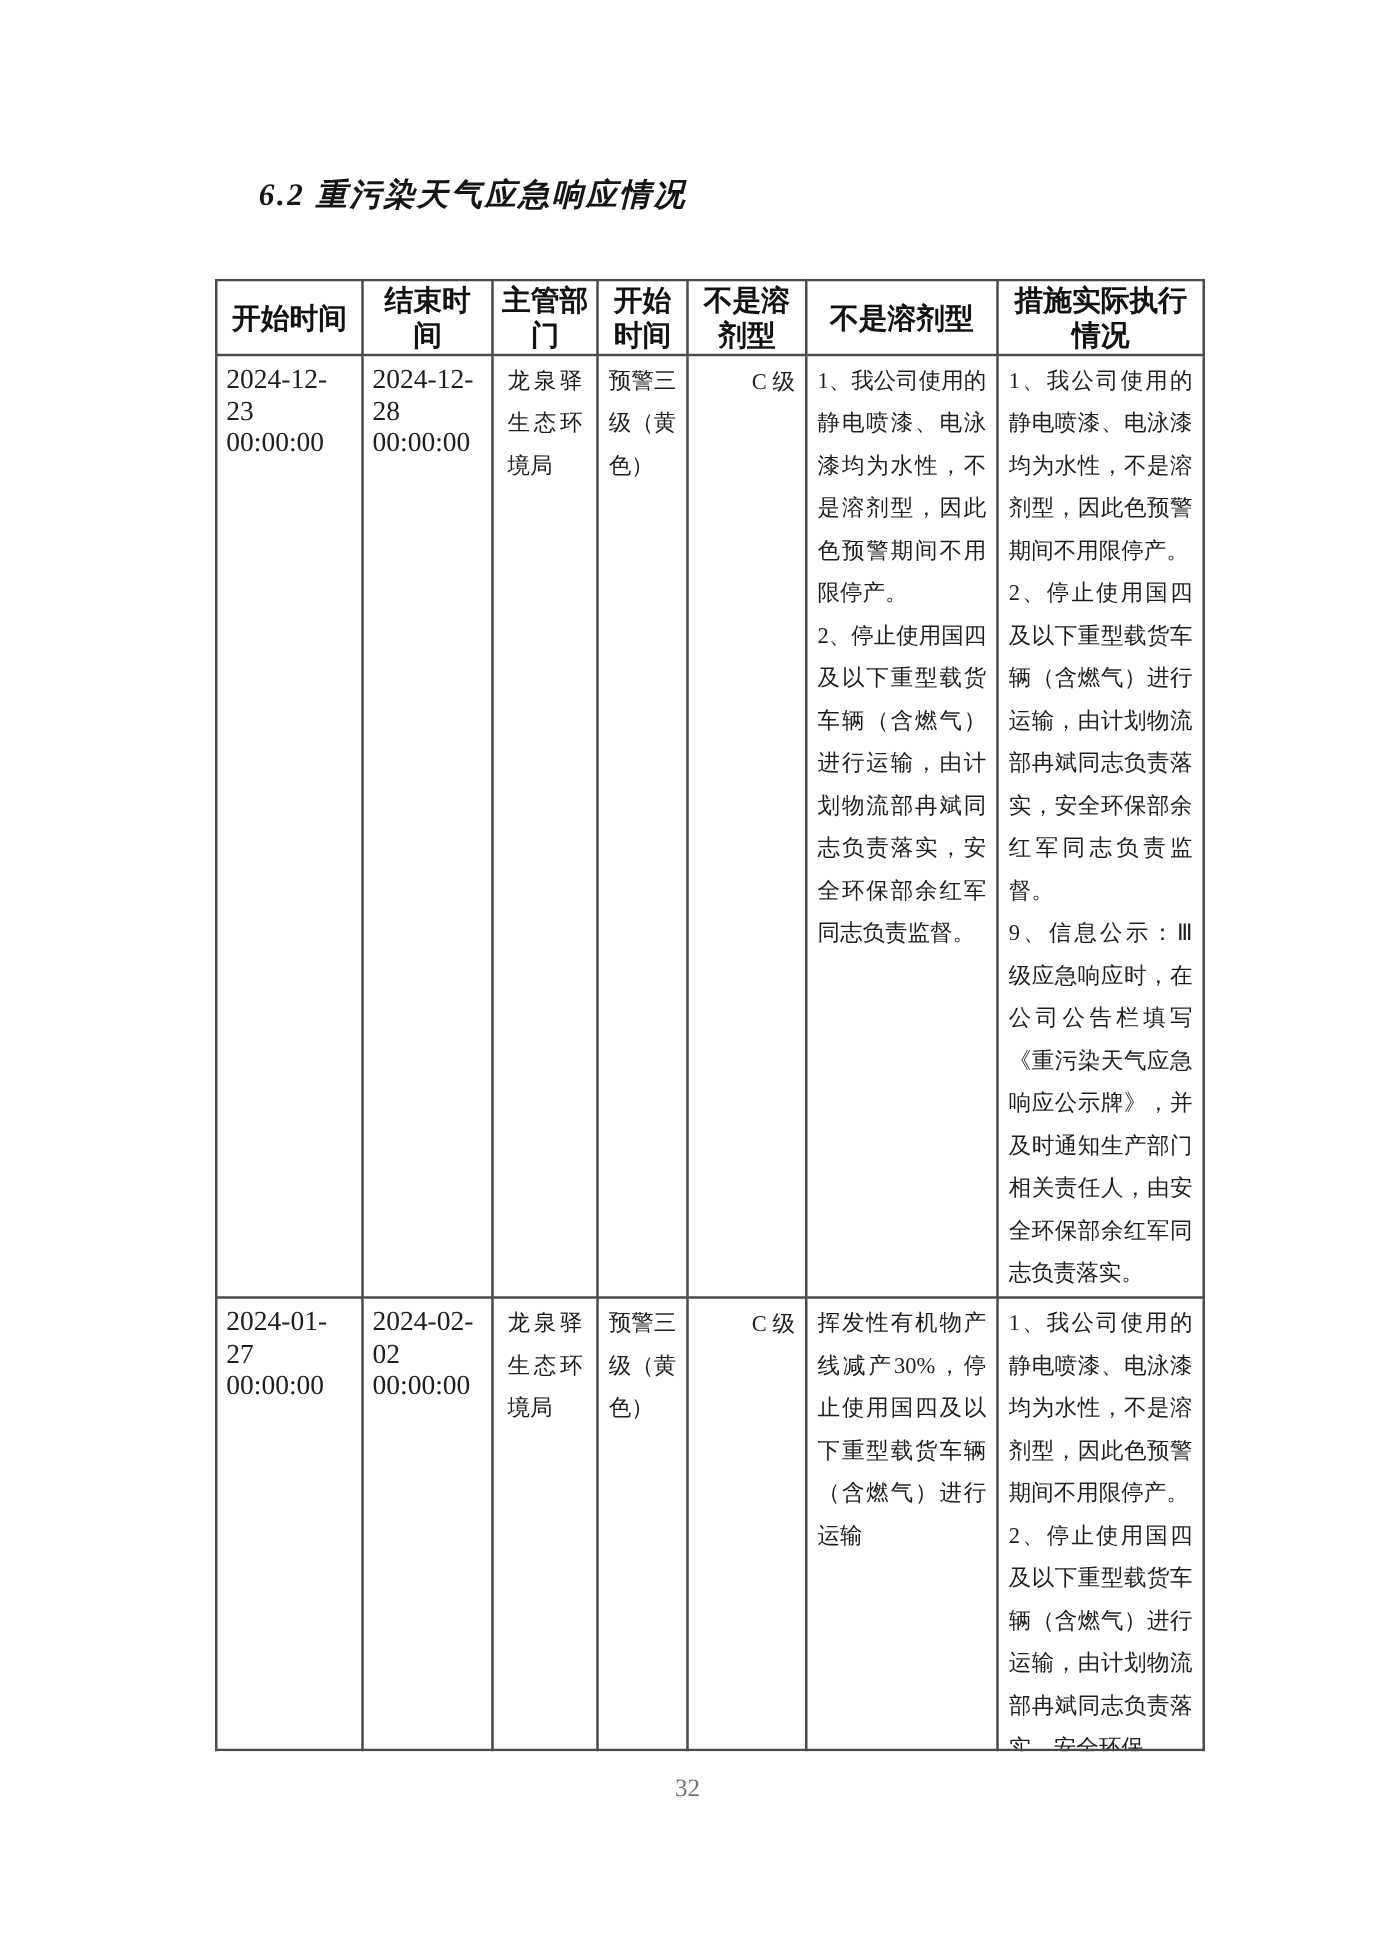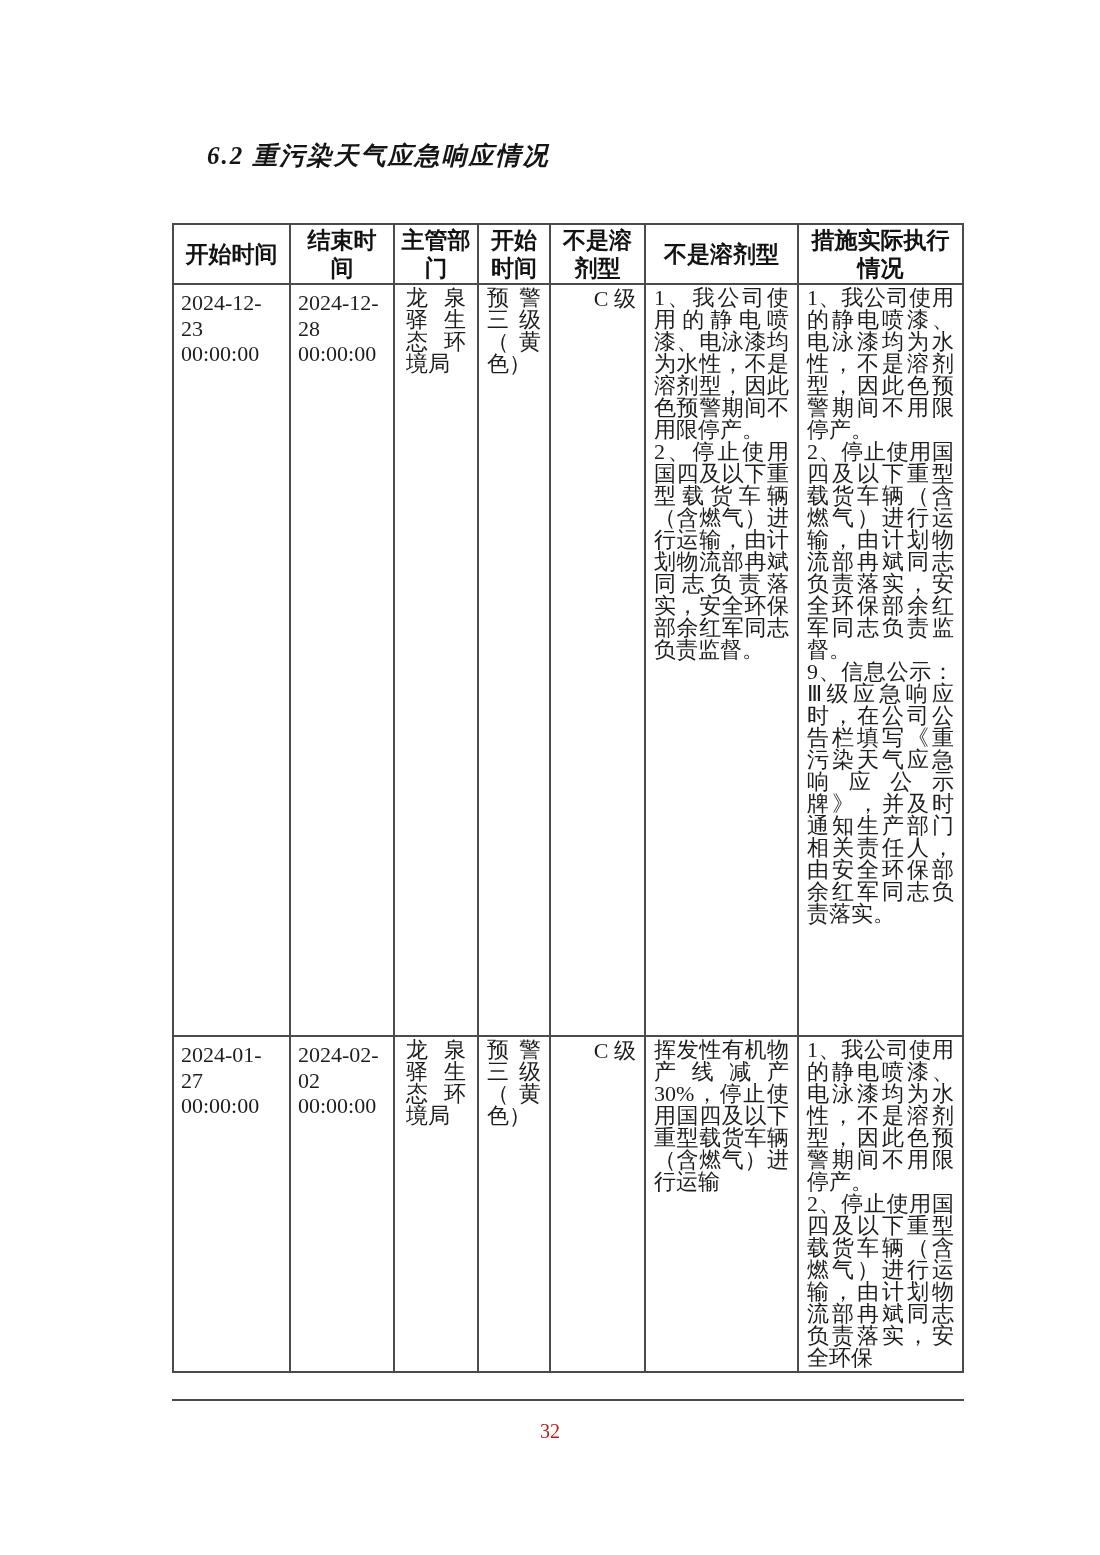--- a/index.html
+++ b/index.html
@@ -57,22 +57,22 @@
     text-align: center;
     vertical-align: middle;
     padding: 1px 6px;
     color: #121212;
   }
   .resp-table tbody tr.row-first {
     height: 752px;
   }
   .resp-table td {
     font-family: "Liberation Serif", serif;
-    font-size: 22px;
-    line-height: 22px;
+    font-size: 18px;
+    line-height: 34px;
     padding: 2px 8px;
     text-align: justify;
     text-justify: inter-character;
   }
   .resp-table td.date-cell {
     font-size: 22px;
     line-height: 25.5px;
     padding: 5px 12px 2px 7px;
     text-align: left;
     overflow-wrap: break-word;
@@ -98,21 +98,21 @@
     background: #4b4b4b;
   }
   .page-number {
     position: absolute;
     top: 1420px;
     left: 0;
     width: 100%;
     text-align: center;
     font-family: "Liberation Serif", serif;
     font-size: 20px;
-    color: #b91c1c;
+    color: #737373;
   }
 </style>
 </head>
 <body>
 
 <div>
 
   <h2 class="page-title">6.2 重污染天气应急响应情况</h2>
 
   <div class="table-wrap">

